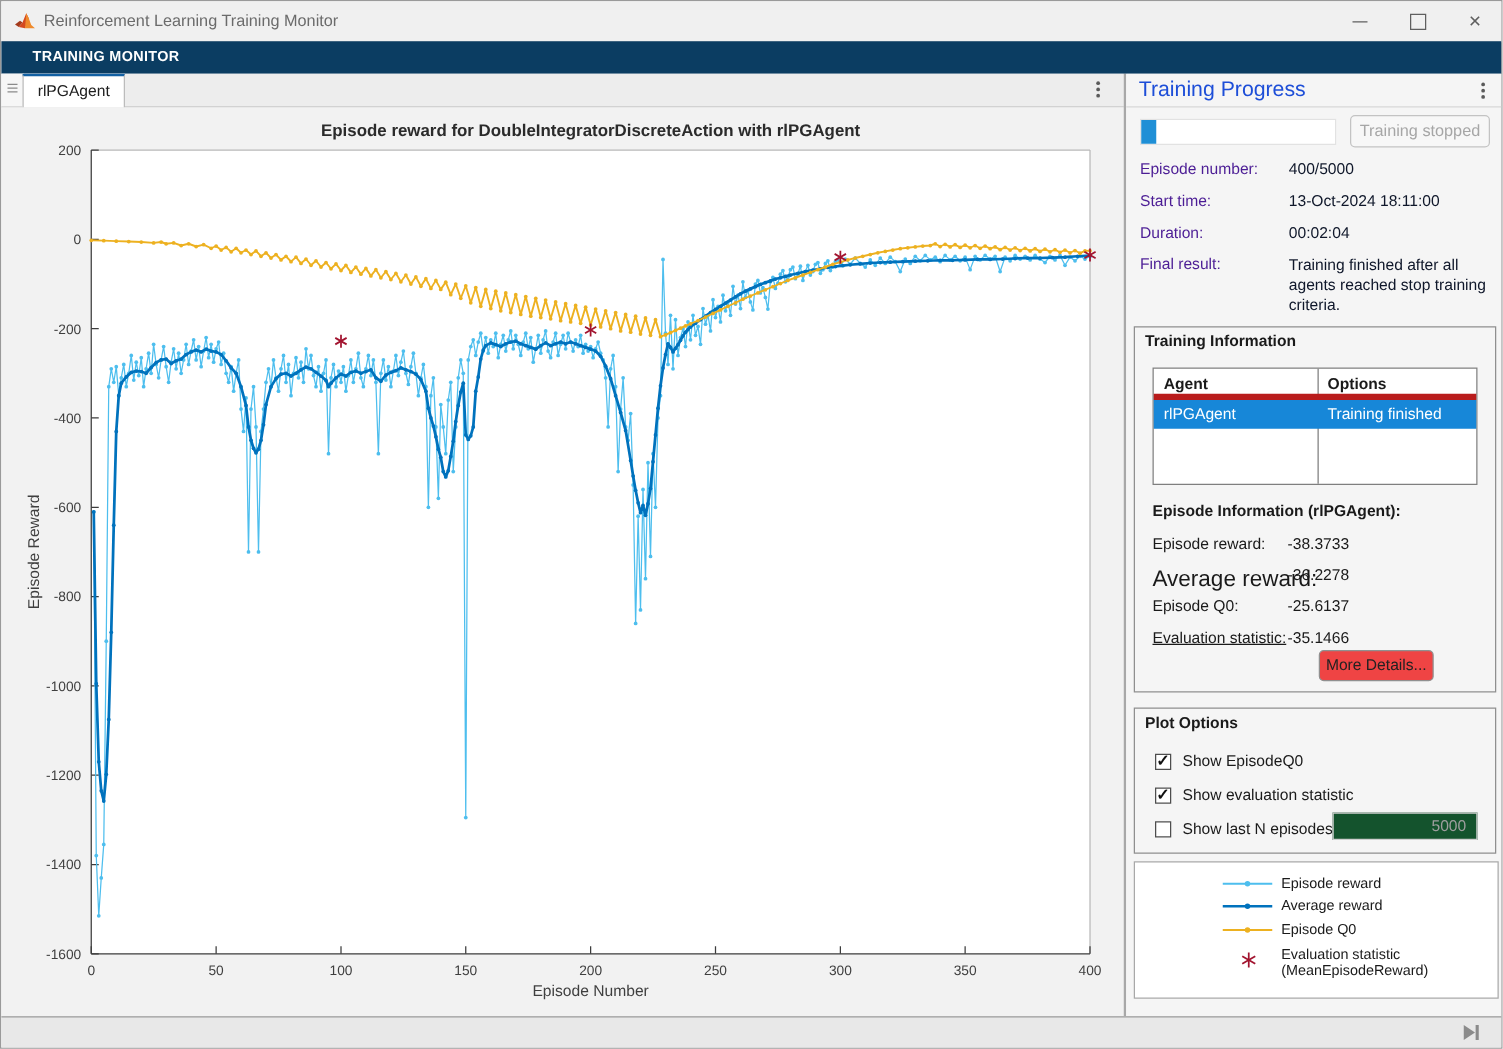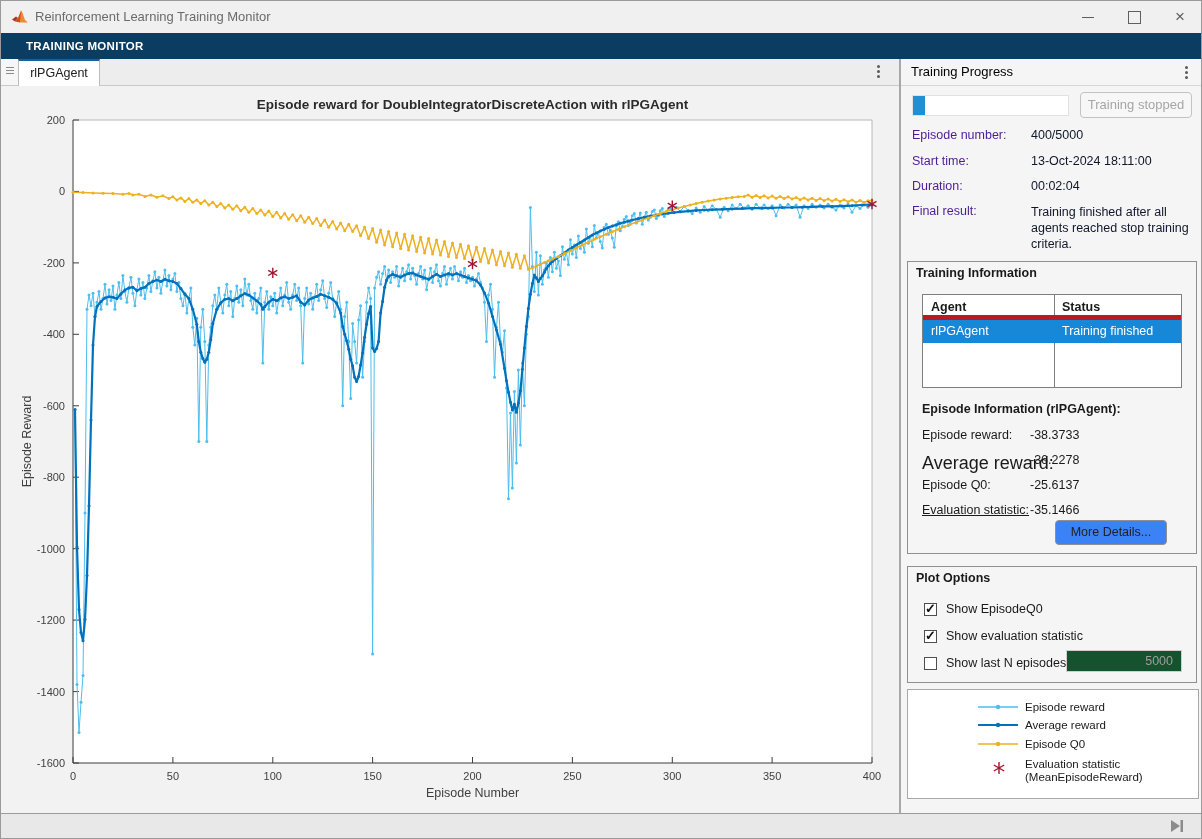--- a/index.html
+++ b/index.html
@@ -33,40 +33,40 @@
   .figure{left:0;top:85px;width:898px;height:727px;background:#f2f2f2;}
   
   .tk{font-family:"Liberation Sans",sans-serif;font-size:11px;fill:#3f3f3f;}
   .ttl{font-family:"Liberation Sans",sans-serif;font-size:13.5px;font-weight:bold;fill:#2b2b2b;}
   .axl{font-family:"Liberation Sans",sans-serif;font-size:12.5px;fill:#3f3f3f;}
   
   .splitter{left:898px;top:58px;width:2px;height:754px;background:#a8a8a8;}
   .right-panel{left:900px;top:58px;width:302px;height:754px;background:#f5f5f5;}
   .rp{position:absolute;}
   .panel-header{left:0;top:0;width:302px;height:27px;border-bottom:1px solid #d7d7d7;box-sizing:border-box;}
-  .panel-title{position:absolute;left:10px;top:0;line-height:26px;font-size:13px;color:#000000;}
+  .panel-title{position:absolute;left:10px;top:0;line-height:26px;font-size:17px;color:#1d4ed8;}
   .panel-menu{left:284px;top:7px;}
   .progress-track{left:11px;top:36px;width:157px;height:21px;background:#fff;border:1px solid #e2e2e2;box-sizing:border-box;}
   .progress-fill{position:absolute;left:0;top:0;height:100%;background:#1f8fd6;}
   .stop-btn{left:179px;top:33px;width:112px;height:26px;border:1px solid #c3c3c3;border-radius:4px;
             background:#f7f7f7;color:#a6a6a6;font-size:13px;text-align:center;line-height:24px;box-sizing:border-box;}
   .kv-label{left:11px;font-size:12.5px;color:#4c1d95;}
   .kv-value{left:130px;font-size:12.5px;color:#0f172a;}
   .wrapval{width:162px;line-height:16px;}
   .gbox{border:1px solid #8f8f8f;box-sizing:border-box;}
   .box-title{position:absolute;left:8px;top:4px;font-weight:bold;font-size:12.5px;color:#1a1a1a;}
   
   .agent-table{position:absolute;left:14px;top:32px;width:260px;height:94px;background:#fff;border:1px solid #7f7f7f;box-sizing:border-box;}
   .at-header{position:absolute;left:0;top:0;width:100%;height:25px;border-bottom:5px solid #b91c1c;box-sizing:border-box;font-weight:bold;}
   .at-col2{position:absolute;left:131px;top:0;height:100%;border-left:1px solid #7f7f7f;box-sizing:border-box;}
   .at-cell{position:absolute;top:0;line-height:24px;padding-left:8px;font-size:12.5px;}
   .at-row1{position:absolute;left:0;top:25px;width:100%;height:23px;background:#1787d8;color:#fff;}
   .at-row1 .cell{position:absolute;top:0;line-height:23px;padding-left:8px;font-size:12.5px;}
-  .more-btn{position:absolute;left:147px;top:258px;width:112px;height:25px;border:1px solid #909090;border-radius:4px;
-            background:#3b82f6;font-size:12.5px;color:#222;text-align:center;line-height:23px;box-sizing:border-box;}
+  .more-btn{position:absolute;left:147px;top:258px;width:92px;height:25px;border:1px solid #909090;border-radius:4px;
+            background:#ef4444;font-size:12.5px;color:#222;text-align:center;line-height:23px;box-sizing:border-box;}
   
   .checkbox{position:absolute;width:13px;height:13px;background:#fff;border:1px solid #4e4e4e;box-sizing:border-box;}
   .checkbox.checked::after{content:"\2713";position:absolute;left:0px;top:-3px;font-size:13px;font-weight:bold;color:#111;}
   .cb-label{position:absolute;font-size:12.5px;color:#1a1a1a;}
   .n-input{position:absolute;left:158px;top:83px;width:116px;height:22px;border:1px solid #cfcfcf;background:#14532d;
            box-sizing:border-box;text-align:right;padding-right:8px;line-height:20px;font-size:12.5px;color:#9e9e9e;}
   
   .legend-box{background:#fff;border:1px solid #a8a8a8;}
   .lg-label{position:absolute;font-size:11.5px;color:#1a1a1a;line-height:13px;}
   
@@ -932,21 +932,21 @@
   <span class="rp kv-value" style="top:120px;">00:02:04</span>
   <span class="rp kv-label" style="top:145px;">Final result:</span>
   <span class="rp kv-value wrapval" style="top:145px;">Training finished after all agents reached stop training criteria.</span>
 
   <div class="rp gbox" style="left:6px;top:202px;width:290px;height:293px;">
     <span class="box-title">Training Information</span>
     <div class="agent-table">
       <div class="at-col2"></div>
       <div class="at-header">
         <span class="at-cell" style="left:0;">Agent</span>
-        <span class="at-cell" style="left:131px;">Status</span>
+        <span class="at-cell" style="left:131px;">Options</span>
       </div>
       <div class="at-row1">
         <span class="cell" style="left:0;">rlPGAgent</span>
         <span class="cell" style="left:131px;">Training finished</span>
       </div>
     </div>
     <span class="rp" style="left:14px;top:140px;font-weight:bold;font-size:12.5px;">Episode Information (rlPGAgent):</span>
     <span class="rp" style="left:14px;top:166px;font-size:12.5px;">Episode reward:</span>
     <span class="rp" style="left:122px;top:166px;font-size:12.5px;">-38.3733</span>
     <span class="rp" style="left:14px;top:191px;font-size:18px;">Average reward:</span>

